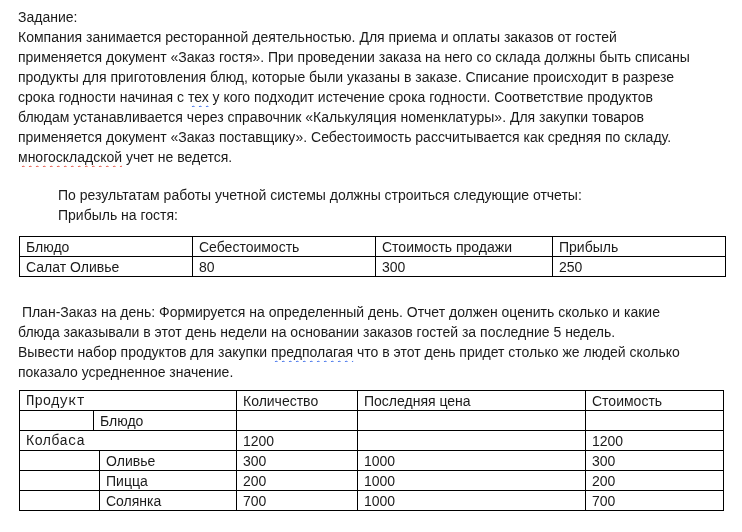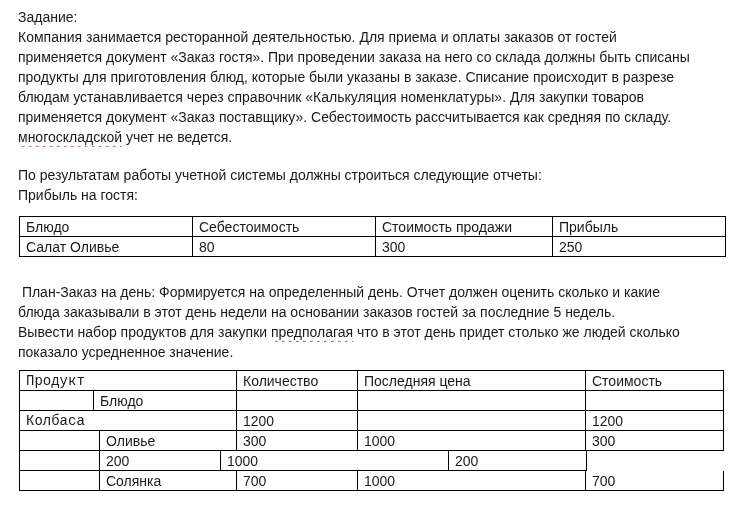--- a/index.html
+++ b/index.html
@@ -29,21 +29,21 @@
     text-decoration-thickness: 1px;
     text-underline-offset: 3px;
   }
   .sp-blue {
     text-decoration: underline;
     text-decoration-style: wavy;
     text-decoration-color: #2e63e8;
     text-decoration-thickness: 1px;
     text-underline-offset: 3px;
   }
-  .reports-block { margin-top: 18px; }
+  .reports-block { margin-top: 18px; margin-left: 40px; }
   .tbl {
     border-top: 1px solid #000;
     margin-left: 1px;
   }
   .tbl-profit { margin-top: 11px; width: 707px; }
   .tbl-plan   { margin-top: 8px;  width: 705px; }
   .tr { display: flex; }
   .td {
     box-sizing: border-box;
     border-right: 1px solid #000;
@@ -69,20 +69,21 @@
 </head>
 <body>
 
 <div class="doc">
 
   <div>
     <div class="line">Задание:</div>
     <div class="line">Компания занимается ресторанной деятельностью. Для приема и оплаты заказов от гостей</div>
     <div class="line">применяется документ «Заказ гостя». При проведении заказа на него со склада должны быть списаны</div>
     <div class="line">продукты для приготовления блюд, которые были указаны в заказе. Списание происходит в разрезе</div>
+    <div class="line"><span>срока годности начиная с </span><span class="sp-blue">тех</span><span> у кого подходит истечение срока годности. Соответствие продуктов</span></div>
     <div class="line">блюдам устанавливается через справочник «Калькуляция номенклатуры». Для закупки товаров</div>
     <div class="line">применяется документ «Заказ поставщику». Себестоимость рассчитывается как средняя по складу.</div>
     <div class="line"><span class="sp-red">многоскладской</span><span> учет не ведется.</span></div>
   </div>
 
   <div class="reports-block">
     <div class="line">По результатам работы учетной системы должны строиться следующие отчеты:</div>
     <div class="line">Прибыль на гостя:</div>
   </div>
 
@@ -134,20 +135,21 @@
     <div class="tr">
       <div class="td first qc-subA"></div>
       <div class="td qc-subB">Оливье</div>
       <div class="td qc-qty">300</div>
       <div class="td qc-price">1000</div>
       <div class="td qc-cost">300</div>
     </div>
 
     <div class="tr">
       <div class="td first qc-subA"></div>
+      <div class="td qc-subB">Пицца</div>
       <div class="td qc-qty">200</div>
       <div class="td qc-price">1000</div>
       <div class="td qc-cost">200</div>
     </div>
 
     <div class="tr">
       <div class="td first qc-subA"></div>
       <div class="td qc-subB">Солянка</div>
       <div class="td qc-qty">700</div>
       <div class="td qc-price">1000</div>

